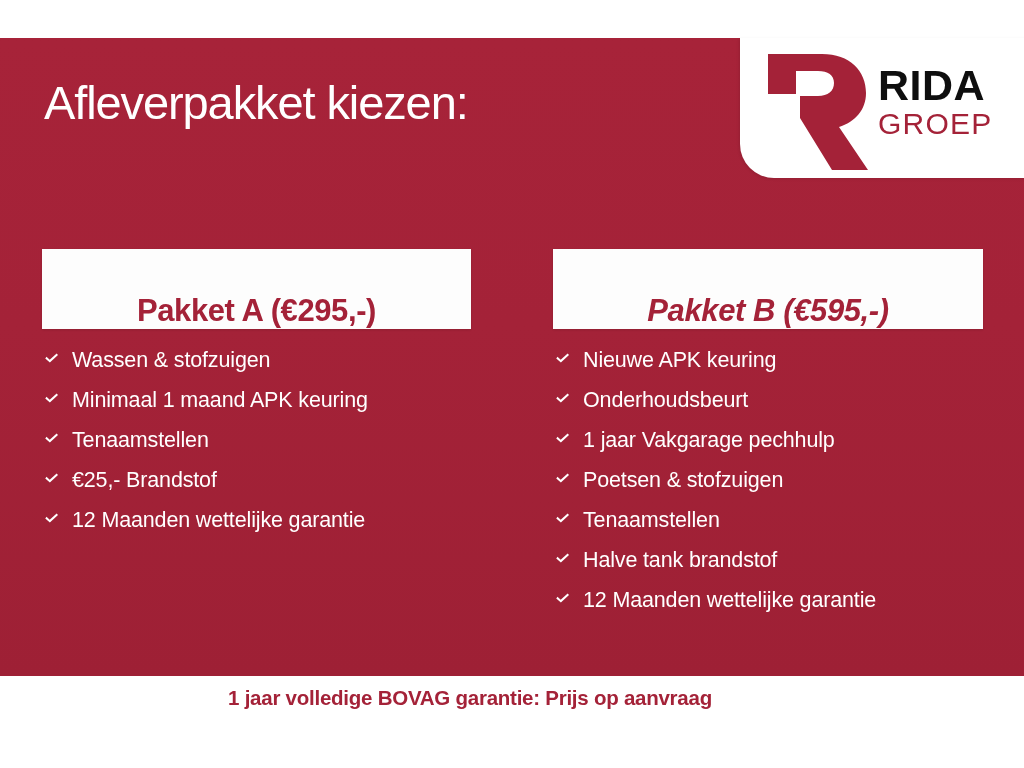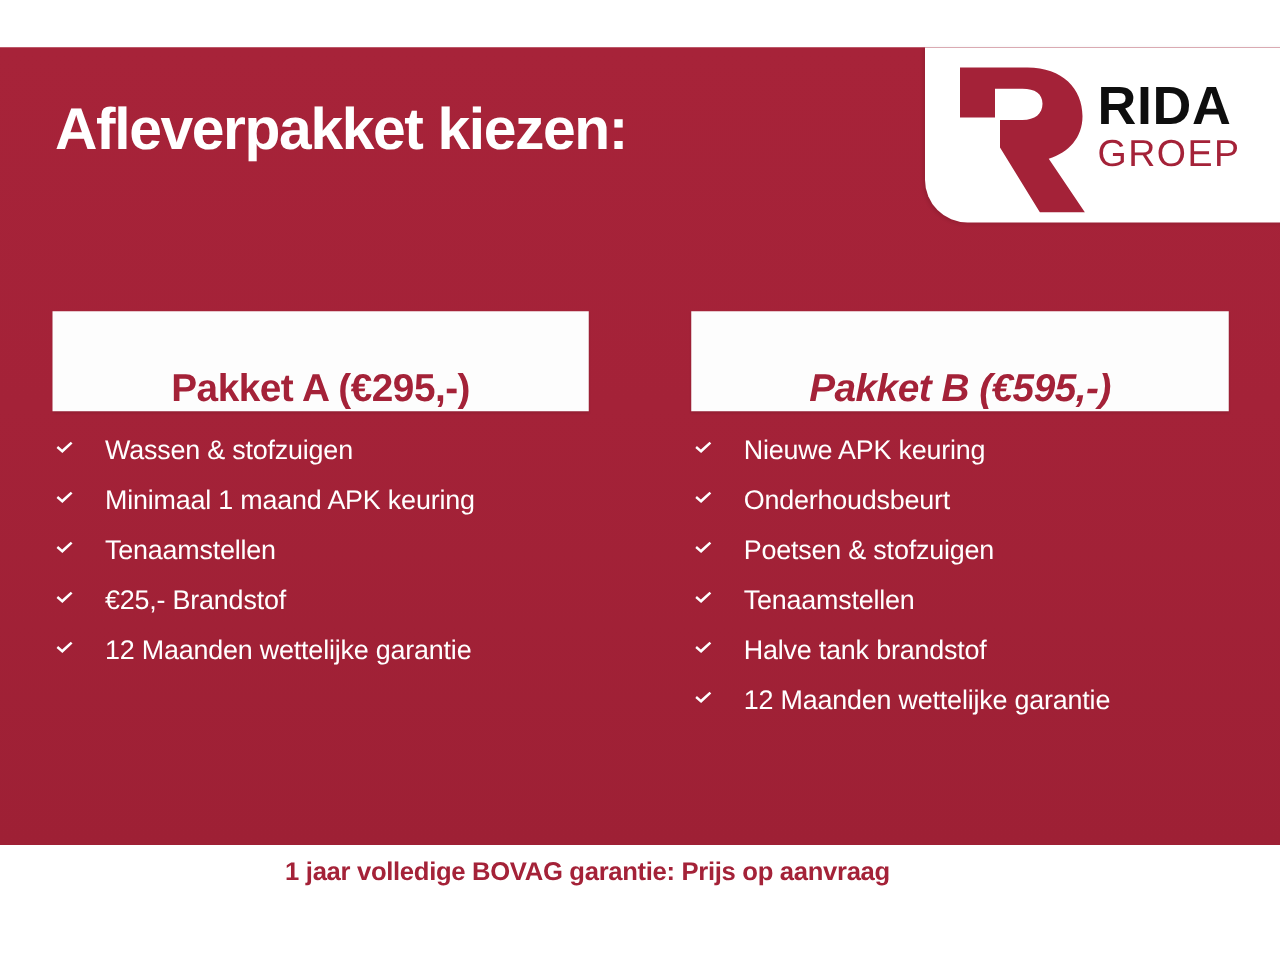--- a/index.html
+++ b/index.html
@@ -30,21 +30,21 @@
     height: 638px;
     background: #A42238;
     background-image: linear-gradient(180deg, #A72339 0%, #A42238 45%, #9E2035 100%);
   }
   
   .title {
     position: absolute;
     left: 44px;
     top: 78px;
     font-size: 47px;
-    font-weight: bold;
+    font-weight: normal;
     color: #ffffff;
     letter-spacing: -1.1px;
     line-height: 1.05;
     white-space: nowrap;
   }
   
   .logo-panel {
     position: absolute;
     left: 740px;
     top: 38px;
@@ -135,21 +135,20 @@
     color: #ffffff;
     font-size: 21px;
     line-height: 40px;
     text-align: left;
   }
   .check-icon svg { display: block; margin-top: 13px; }
   .feature-text {
     flex: 1 1 auto;
     display: block;
     white-space: pre-line;
-    margin-left: 12px;
   }
   
   .footer-strip {
     position: absolute;
     left: 0;
     top: 676px;
     width: 1024px;
     height: 92px;
     background: #ffffff;
   }
@@ -262,20 +261,28 @@
           </svg>
         </span>
         <span class="feature-text">Onderhoudsbeurt</span>
       </li>
       <li class="feature-item">
         <span class="check-icon">
           <svg viewBox="0 0 24 24" width="19" height="15" aria-hidden="true">
             <path d="M2 8.6 L4.0 6.0 L9.1 10.6 L20.2 0.6 L22.4 3.0 L9.4 15.0 Z" fill="#ffffff"></path>
           </svg>
         </span>
+        <span class="feature-text">1 jaar Vakgarage pechhulp</span>
+      </li>
+      <li class="feature-item">
+        <span class="check-icon">
+          <svg viewBox="0 0 24 24" width="19" height="15" aria-hidden="true">
+            <path d="M2 8.6 L4.0 6.0 L9.1 10.6 L20.2 0.6 L22.4 3.0 L9.4 15.0 Z" fill="#ffffff"></path>
+          </svg>
+        </span>
         <span class="feature-text">Poetsen &amp; stofzuigen</span>
       </li>
       <li class="feature-item">
         <span class="check-icon">
           <svg viewBox="0 0 24 24" width="19" height="15" aria-hidden="true">
             <path d="M2 8.6 L4.0 6.0 L9.1 10.6 L20.2 0.6 L22.4 3.0 L9.4 15.0 Z" fill="#ffffff"></path>
           </svg>
         </span>
         <span class="feature-text">Tenaamstellen</span>
       </li>

